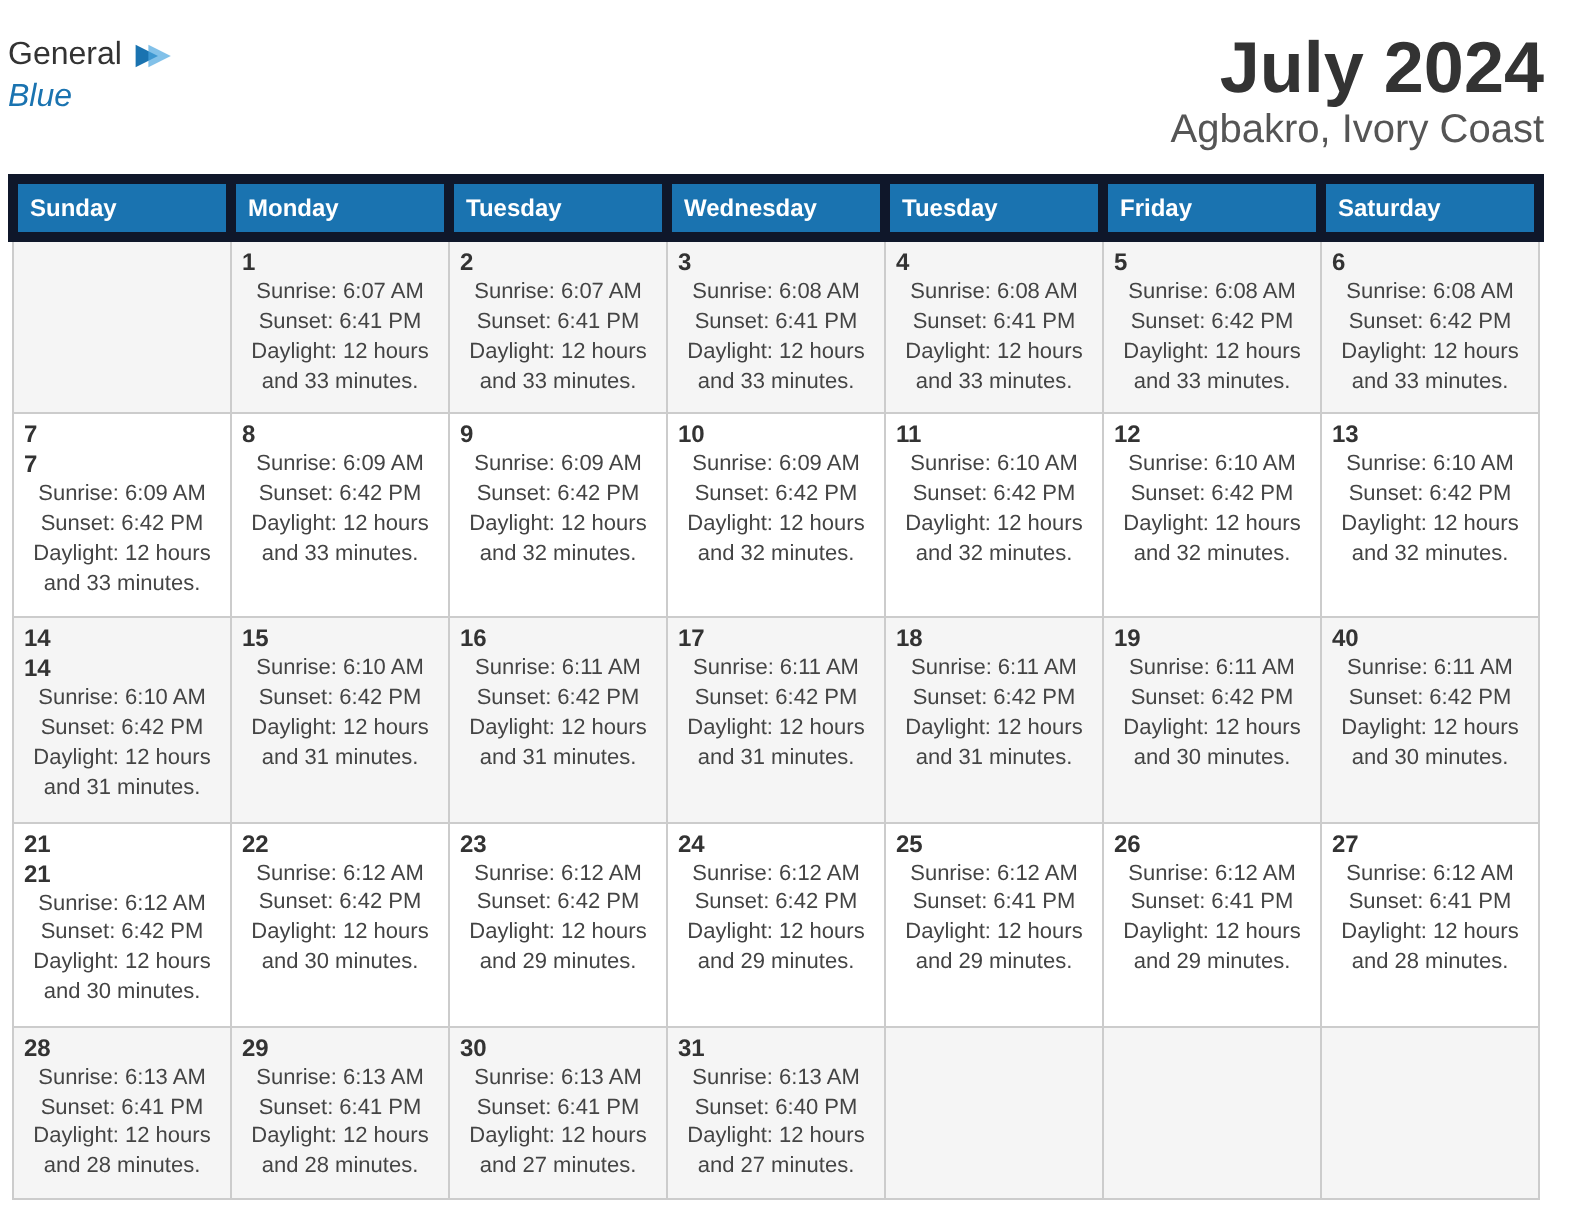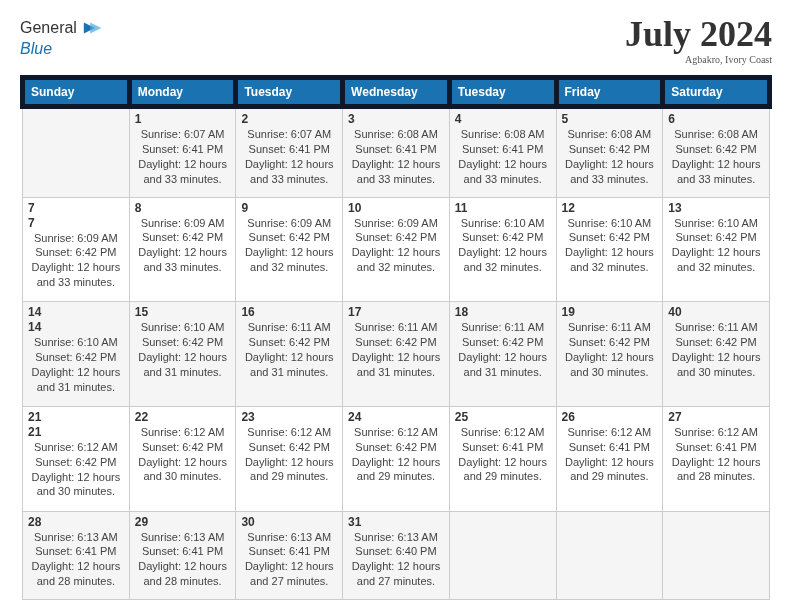--- a/index.html
+++ b/index.html
@@ -6,21 +6,21 @@
     body {
       font-family: Arial, sans-serif;
       background: #fff;
       width: 792px;
       height: 612px;
       overflow: hidden;
     }
     .page {
       width: 792px;
       height: 612px;
-      padding: 16px 20px 12px 20px;
+      padding: 16px 20px 12px 4px;
       display: flex;
       flex-direction: column;
     }
     .header {
       display: flex;
       justify-content: space-between;
       align-items: flex-start;
       margin-bottom: 10px;
     }
     .logo {
@@ -29,30 +29,29 @@
     }
     .logo-general { color: #333; }
     .logo-blue { color: #1a73b0; font-style: italic; }
     .logo-icon {
       width: 24px;
       height: 24px;
       margin-left: 2px;
     }
     .title-block {
       text-align: right;
-      font-family: Liberation Serif, serif;
     }
     .month-title {
       font-size: 36px;
       font-weight: bold;
       color: #333;
       line-height: 1;
     }
     .location {
-      font-size: 10px;
+      font-size: 20px;
       color: #555;
       margin-top: 2px;
     }
     .calendar {
       width: 100%;
       border-collapse: collapse;
       flex: 1;
     }
     .calendar th {
       background-color: #1a73b0;

